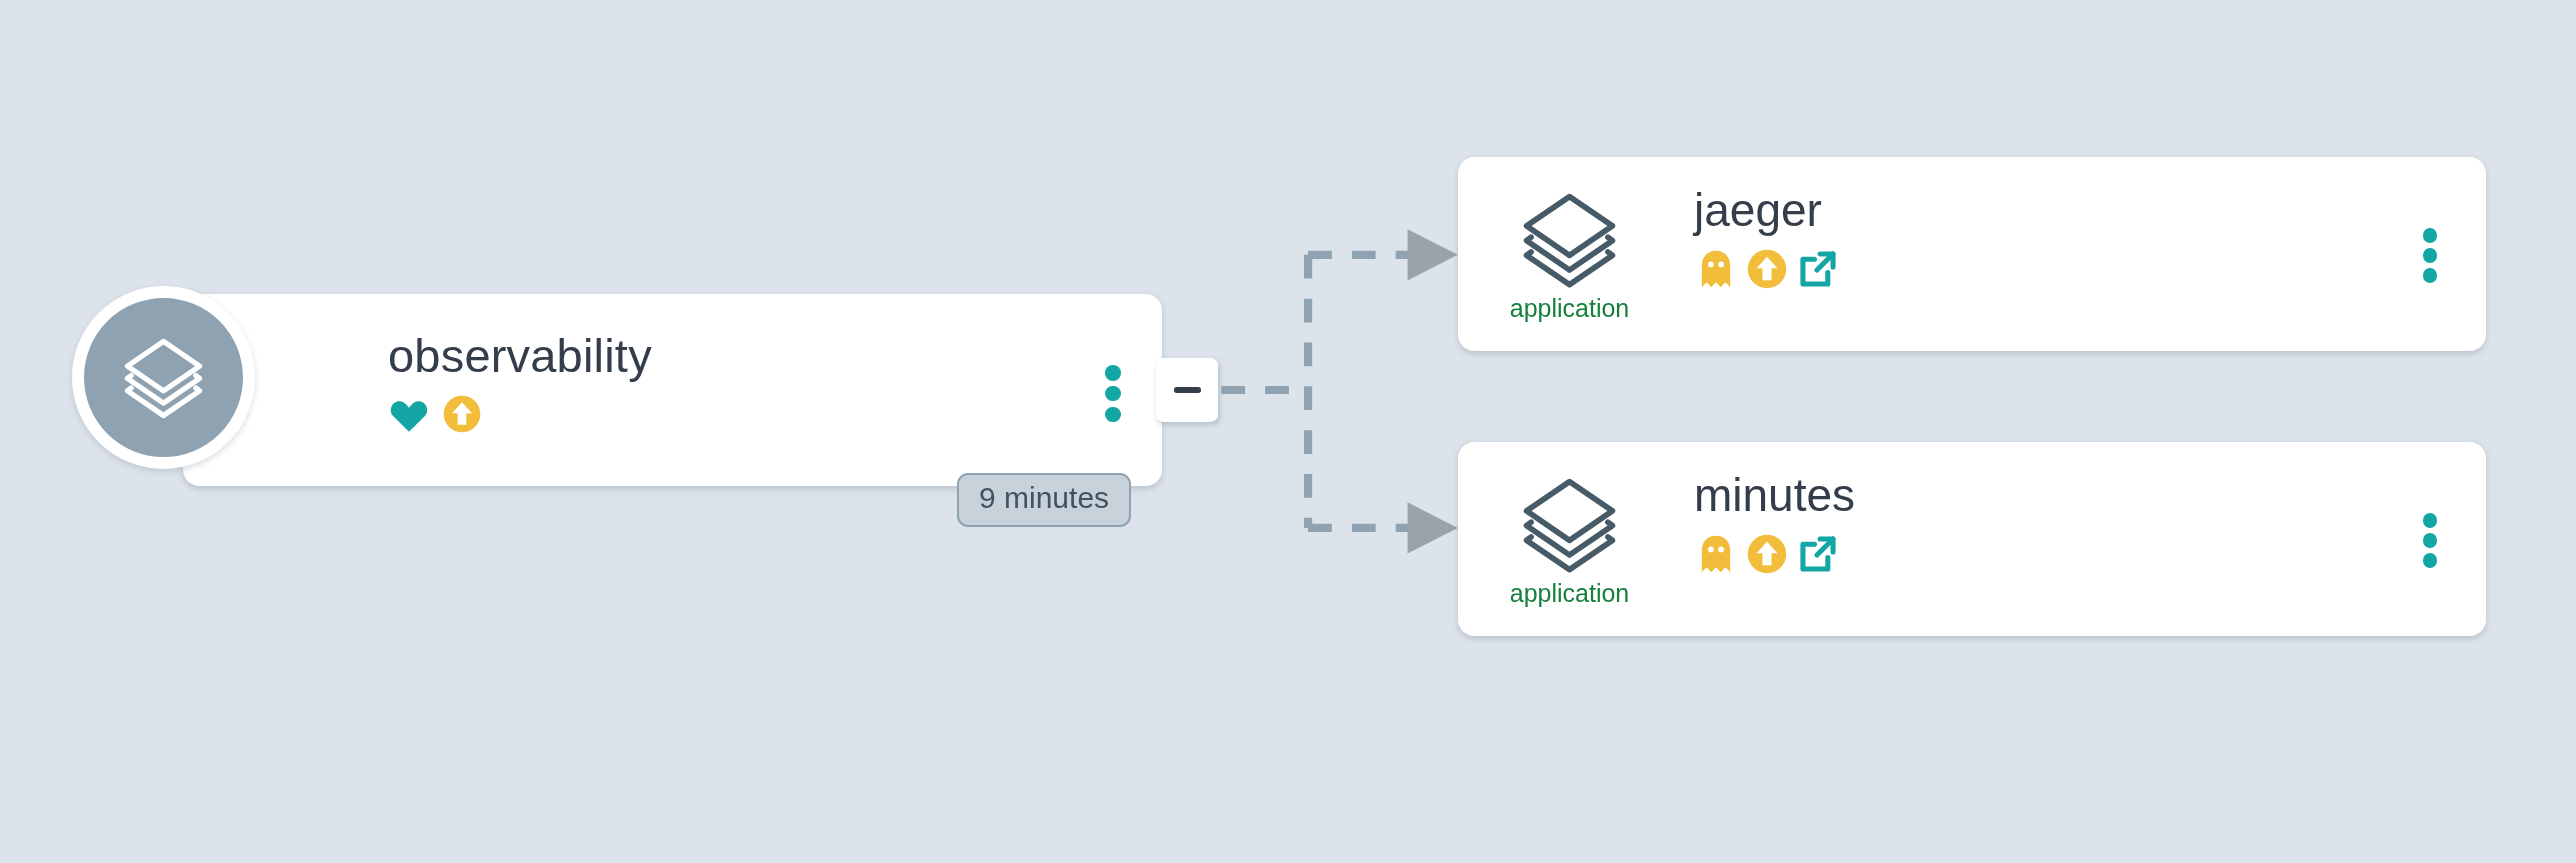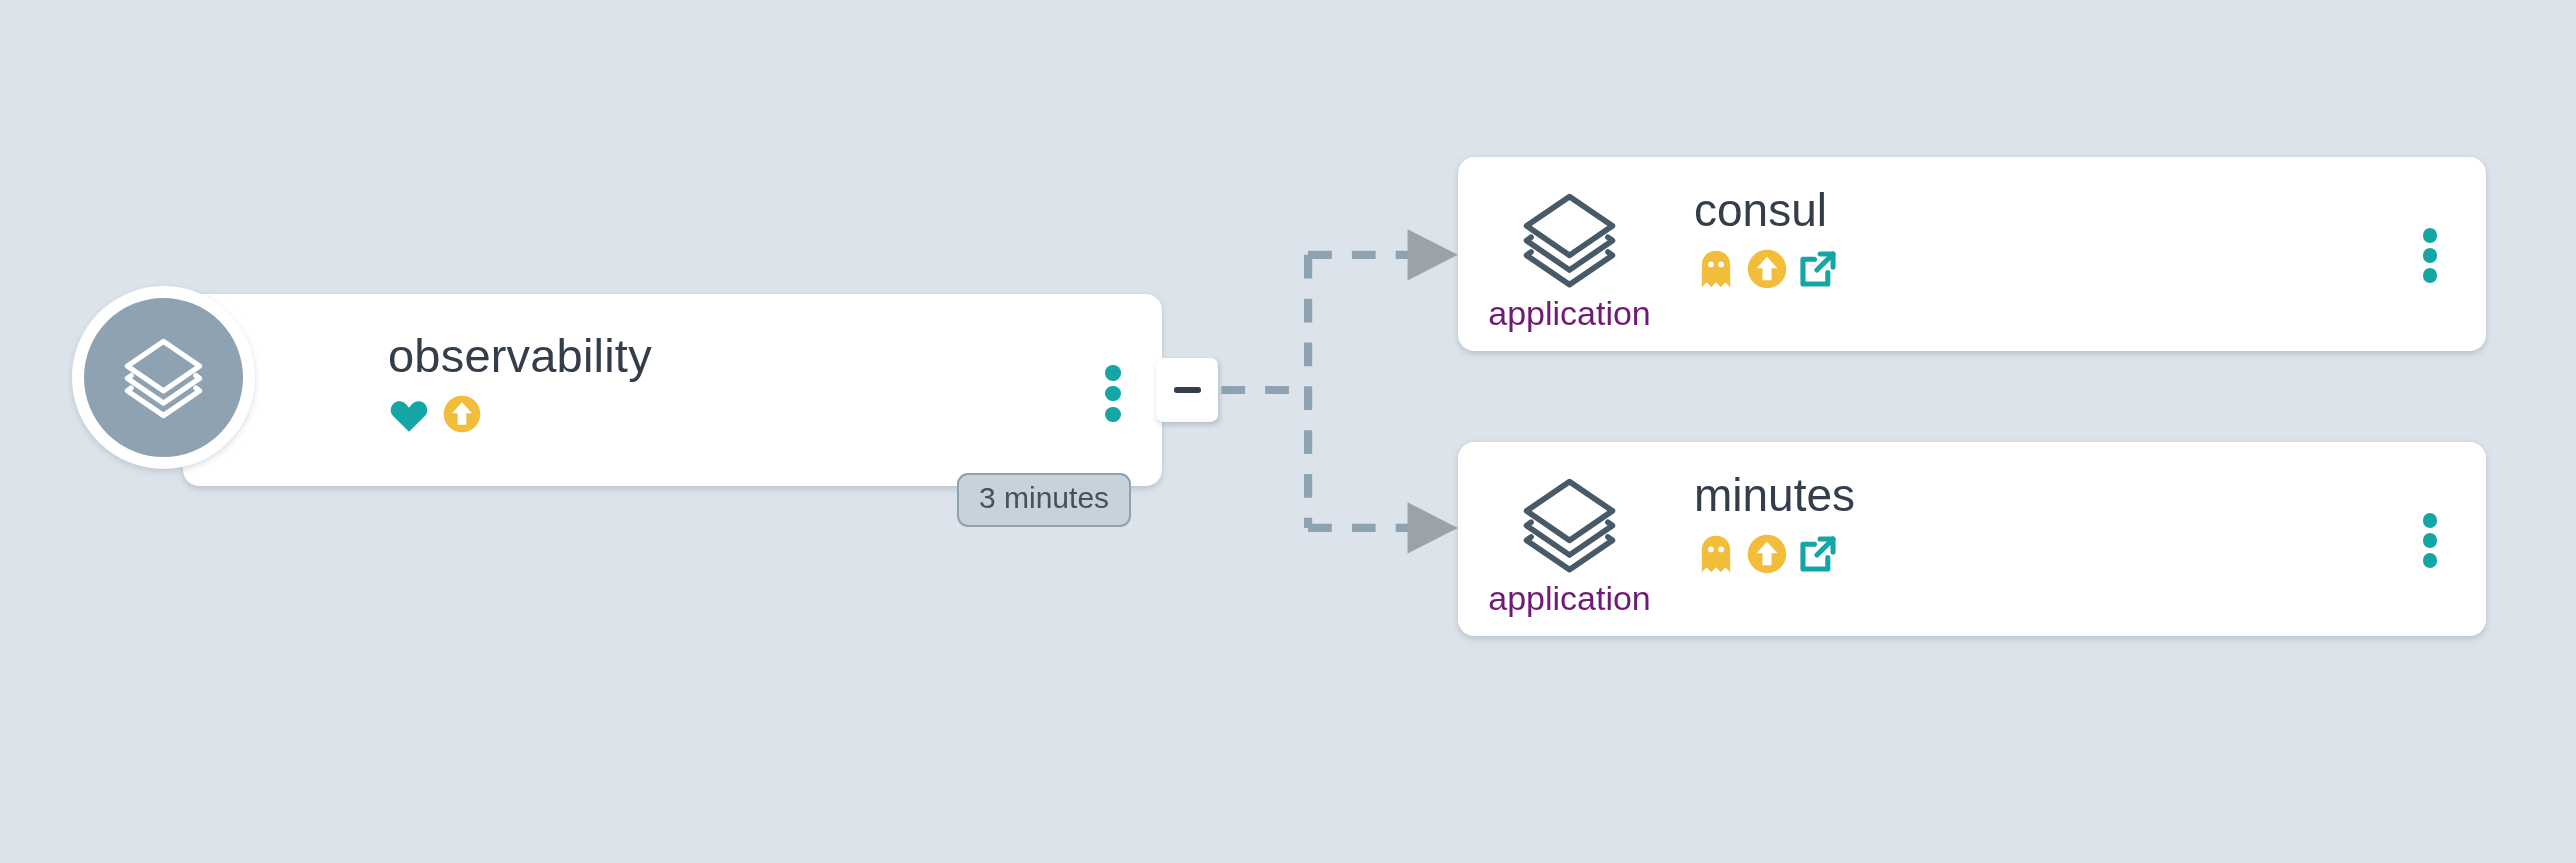--- a/index.html
+++ b/index.html
@@ -160,22 +160,22 @@
     height: 113px;
   }
   .child-typeicon svg { width: 113px; height: 113px; display:block; }
 
   .child-typelabel {
     position: absolute;
     left: 5.5px;
     top: 137px;
     width: 212px;
     text-align: center;
-    font-size: 34px;
-    color: #701a75;
+    font-size: 25px;
+    color: #15803d;
     white-space: nowrap;
   }
 
   .child-title {
     position: absolute;
     left: 236px;
     top: 25.6px;
     font-size: 46px;
     color: #343d4a;
     white-space: nowrap;
@@ -257,33 +257,33 @@
       <span class="dot"></span>
       <span class="dot"></span>
       <span class="dot"></span>
     </div>
   </div>
 
   <div id="collapse-btn">
     <span class="minus"></span>
   </div>
 
-  <div id="root-time-badge">3 minutes</div>
+  <div id="root-time-badge">9 minutes</div>
 
   <div class="child-card" id="card-consul">
     <div class="child-typeicon">
       <svg viewBox="0 0 100 100" fill="none" stroke="#465a68" stroke-width="5" stroke-linejoin="round" stroke-linecap="round">
         <path d="M50 12 L88 38 L50 64 L12 38 Z"></path>
         <path d="M16 48 L12 51 L50 77 L88 51 L84 48"></path>
         <path d="M16 61 L12 64 L50 90 L88 64 L84 61"></path>
       </svg>
     </div>
     <div class="child-typelabel">application</div>
 
-    <div class="child-title">consul</div>
+    <div class="child-title">jaeger</div>
 
     <div class="child-badges">
       <span>
         <svg width="42" height="42" viewBox="0 0 24 24">
           <path fill="#f2bd3a" d="M12 1.6 C7.3 1.6 3.9 5 3.9 9.7 L3.9 22.4 L6.6 19.6 L9.3 22.4 L12 19.6 L14.7 22.4 L17.4 19.6 L20.1 22.4 L20.1 9.7 C20.1 5 16.7 1.6 12 1.6 Z"></path>
           <circle cx="9.1" cy="9.4" r="1.65" fill="#ffffff"></circle>
           <circle cx="14.9" cy="9.4" r="1.65" fill="#ffffff"></circle>
         </svg>
       </span>
       <span>

